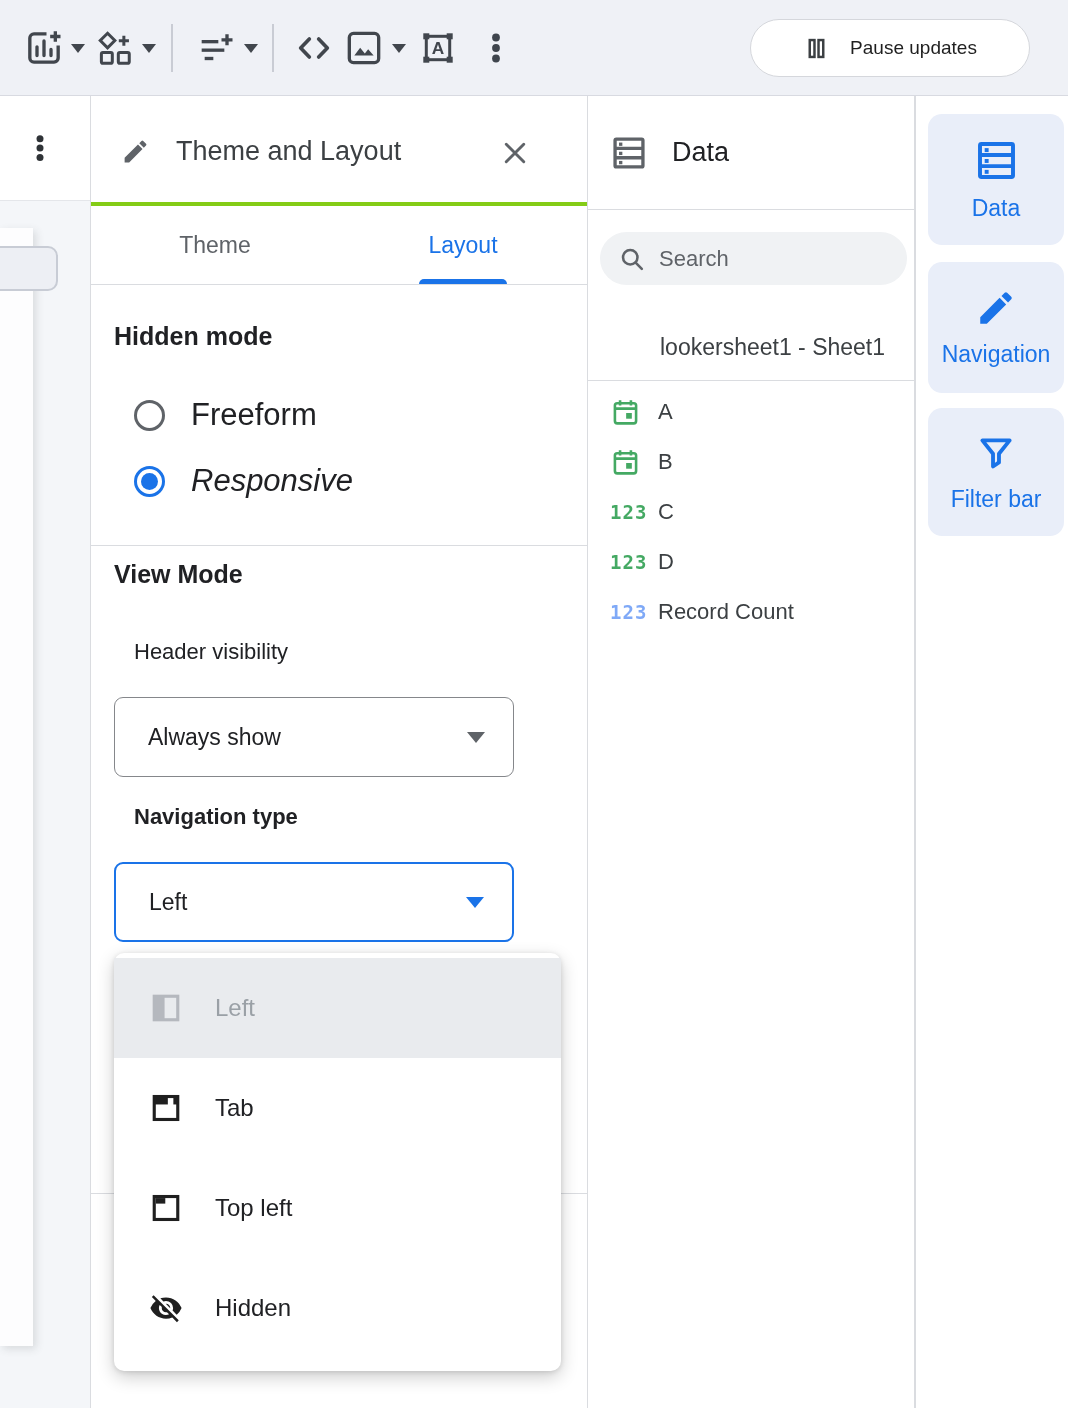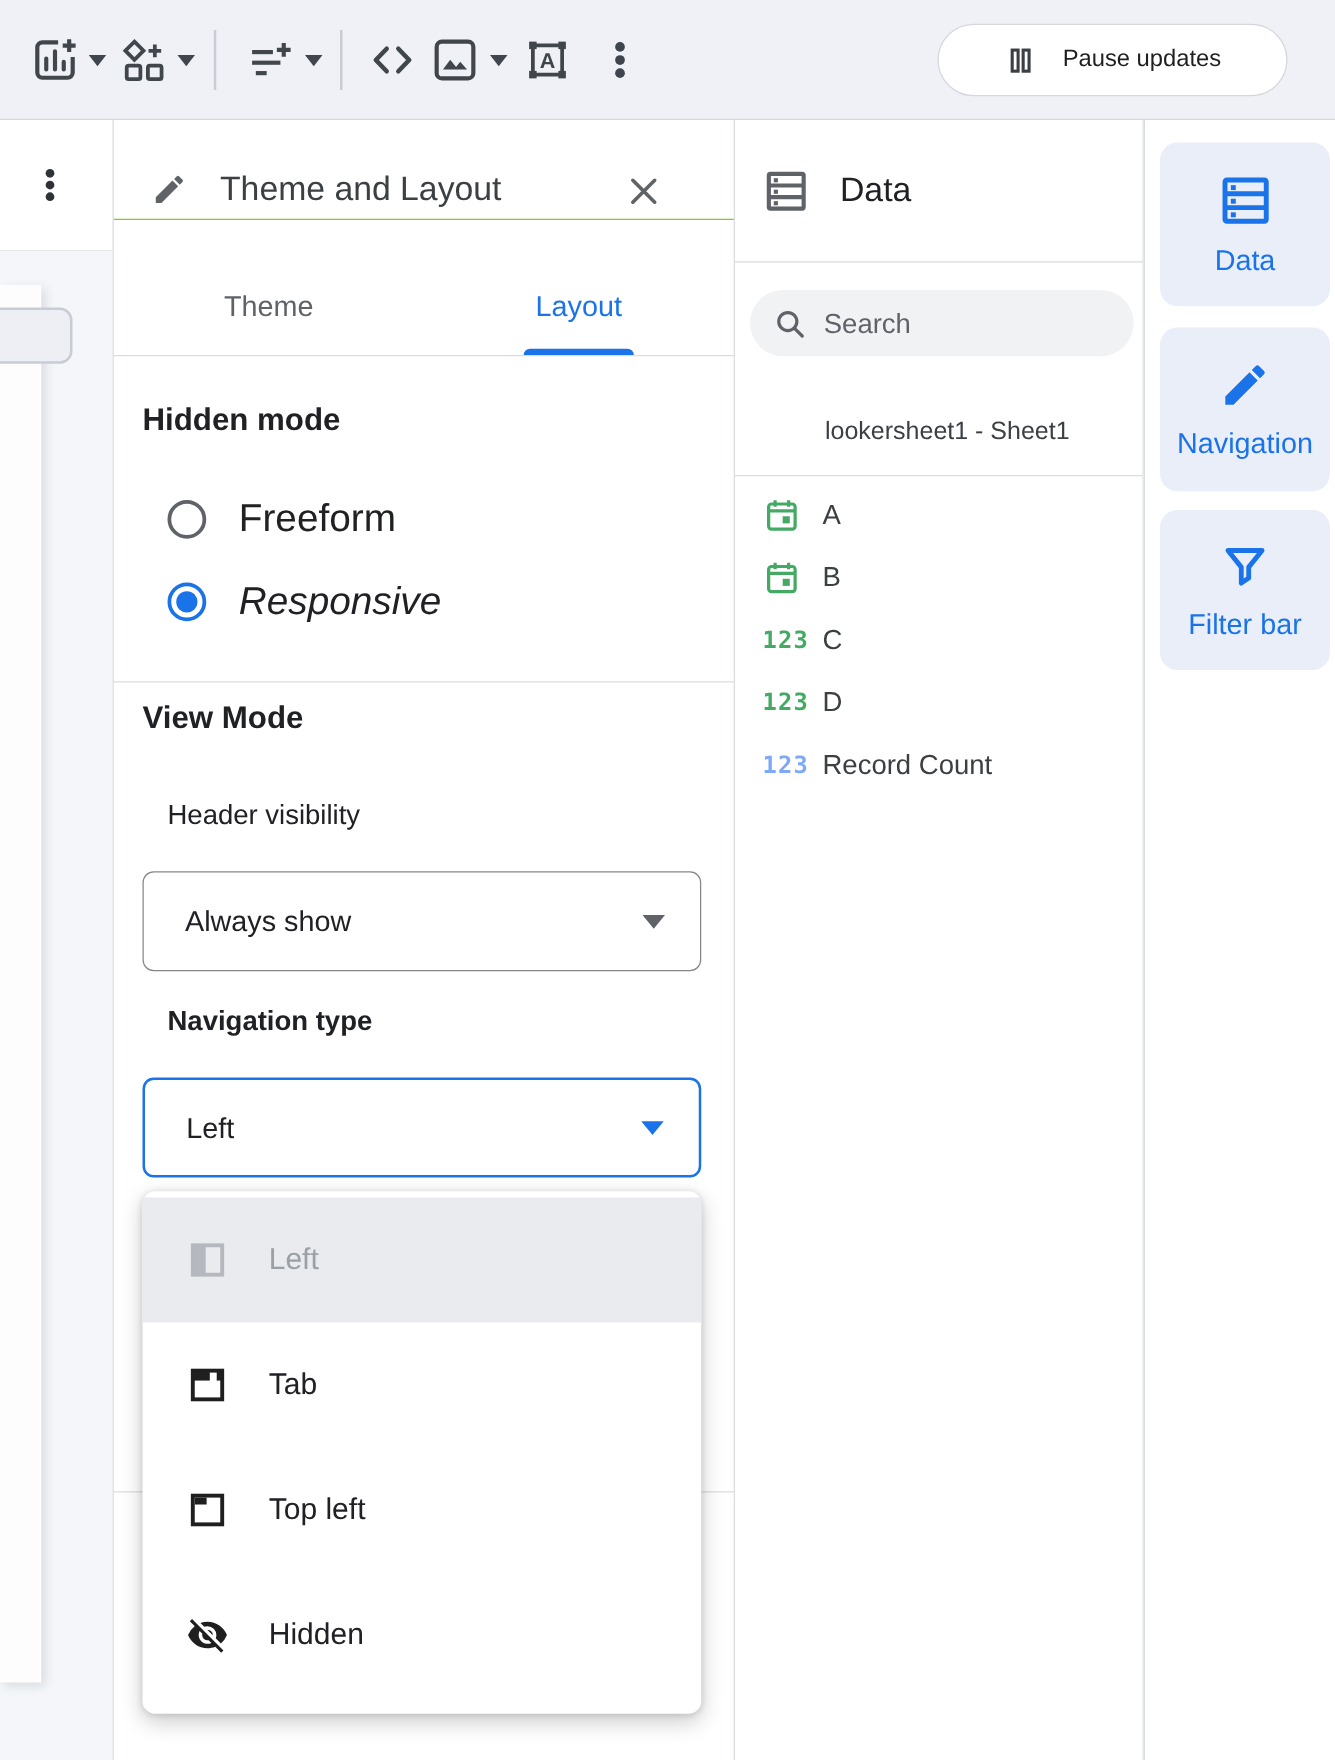--- a/index.html
+++ b/index.html
@@ -24,39 +24,39 @@
     border-bottom:1px solid #e4e6ea;box-sizing:border-box;}
   .canvas{position:absolute;left:0;top:201px;width:90px;height:1207px;background:#f4f6f9;}
   .page{position:absolute;left:0px;top:27px;width:33px;height:1118px;background:#fdfdfe;
     box-shadow:3px 3px 8px rgba(60,64,67,.15);}
   .chip{position:absolute;left:-18px;top:45px;width:76px;height:45px;background:#edeff4;
     border:2px solid #c8ccd5;border-radius:10px;box-sizing:border-box;}
 
   
   .theme-panel{position:absolute;left:90px;top:96px;width:498px;height:1312px;background:#fff;
     border-left:1px solid #dadce0;border-right:1px solid #dadce0;box-sizing:border-box;}
-  .tp-header{position:absolute;left:0;top:0;width:100%;height:80px;border-bottom:1px solid #84cc16;box-sizing:border-box;}
+  .tp-header{position:absolute;left:0;top:0;width:100%;height:110px;border-bottom:4px solid #84cc16;box-sizing:border-box;}
   .tp-title{position:absolute;left:85px;top:0;height:110px;display:flex;align-items:center;
     font-size:27px;font-weight:500;color:#3c4043;}
   .tp-tabs{position:absolute;left:0;top:110px;width:100%;height:79px;border-bottom:1px solid #dadce0;
     box-sizing:border-box;display:flex;}
   .tp-tab{flex:1;display:flex;align-items:center;justify-content:center;font-size:23px;font-weight:500;
     color:#5f6368;position:relative;cursor:pointer;}
   .tp-tab.active{color:#1a73e8;}
   .tp-tab.active .tab-underline{position:absolute;bottom:0;left:calc(50% - 44px);width:88px;height:5px;
     background:#1a73e8;border-radius:5px 5px 0 0;}
   .section-h{position:absolute;left:23px;font-size:25px;font-weight:600;color:#202124;}
   .radio-row{position:absolute;left:43px;display:flex;align-items:center;gap:26px;cursor:pointer;}
   .radio{width:31px;height:31px;border-radius:50%;border:3px solid #5f6368;box-sizing:border-box;background:#fff;}
   .radio.sel{border-color:#1a73e8;position:relative;}
   .radio.sel::after{content:"";position:absolute;left:4px;top:4px;width:17px;height:17px;border-radius:50%;background:#1a73e8;}
   .radio-label{font-size:31px;color:#202124;}
   .divider{position:absolute;left:0;width:100%;height:1px;background:#dadce0;}
   .field-label{position:absolute;left:43px;font-size:22px;color:#202124;}
-  .select{position:absolute;left:23px;width:447px;height:80px;border:1.5px solid #85878b;border-radius:9px;
+  .select{position:absolute;left:23px;width:400px;height:80px;border:1.5px solid #85878b;border-radius:9px;
     background:#fff;box-sizing:border-box;display:flex;align-items:center;cursor:pointer;}
   .select.focused{border:2.5px solid #1a73e8;}
   .select .val{margin-left:33px;font-size:23px;color:#202124;}
   .sel-caret{position:absolute;right:28px;top:50%;margin-top:-5px;width:0;height:0;
     border-left:9px solid transparent;border-right:9px solid transparent;border-top:11px solid #5f6368;}
   .sel-caret.blue{border-top-color:#1a73e8;}
 
   
   .popup{position:absolute;left:23px;top:857px;width:447px;height:418px;background:#fff;border-radius:10px;
     box-shadow:0 6px 18px rgba(0,0,0,.2),0 1px 5px rgba(0,0,0,.12);z-index:6;padding-top:5px;box-sizing:border-box;}
@@ -68,21 +68,21 @@
 
   
   .data-panel{position:absolute;left:588px;top:96px;width:327px;height:1312px;background:#fff;
     border-right:1px solid #dadce0;box-sizing:border-box;}
   .dp-header{position:absolute;left:0;top:0;width:100%;height:114px;border-bottom:1px solid #dadce0;
     box-sizing:border-box;display:flex;align-items:center;}
   .dp-title{margin-left:24px;font-size:27px;font-weight:500;color:#202124;}
   .search{position:absolute;left:12px;top:136px;width:307px;height:53px;border-radius:27px;background:#f0f2f4;
     display:flex;align-items:center;box-sizing:border-box;cursor:text;}
   .search .ph{margin-left:13px;font-size:22px;color:#5f6368;}
-  .source{position:absolute;left:72px;top:238px;font-size:20px;color:#3c4043;cursor:pointer;}
+  .source{position:absolute;left:72px;top:238px;font-size:23px;color:#3c4043;cursor:pointer;}
   .field-row{position:absolute;left:0;width:100%;height:50px;display:flex;align-items:center;cursor:grab;}
   .f-icon{margin-left:22px;width:42px;display:flex;justify-content:flex-start;align-items:center;}
   .num-glyph{font-size:19px;font-weight:700;letter-spacing:1px;font-family:"DejaVu Sans Mono","Liberation Mono",monospace;}
   .f-name{margin-left:6px;font-size:22px;color:#3c4043;}
 
   
   .right-rail{position:absolute;left:915px;top:96px;width:153px;height:1312px;background:#fff;
     border-left:1px solid #dadce0;box-sizing:border-box;}
   .rail-btn{position:absolute;left:12px;width:136px;border-radius:14px;background:#e9eef9;display:flex;
     flex-direction:column;align-items:center;justify-content:center;gap:12px;cursor:pointer;}

